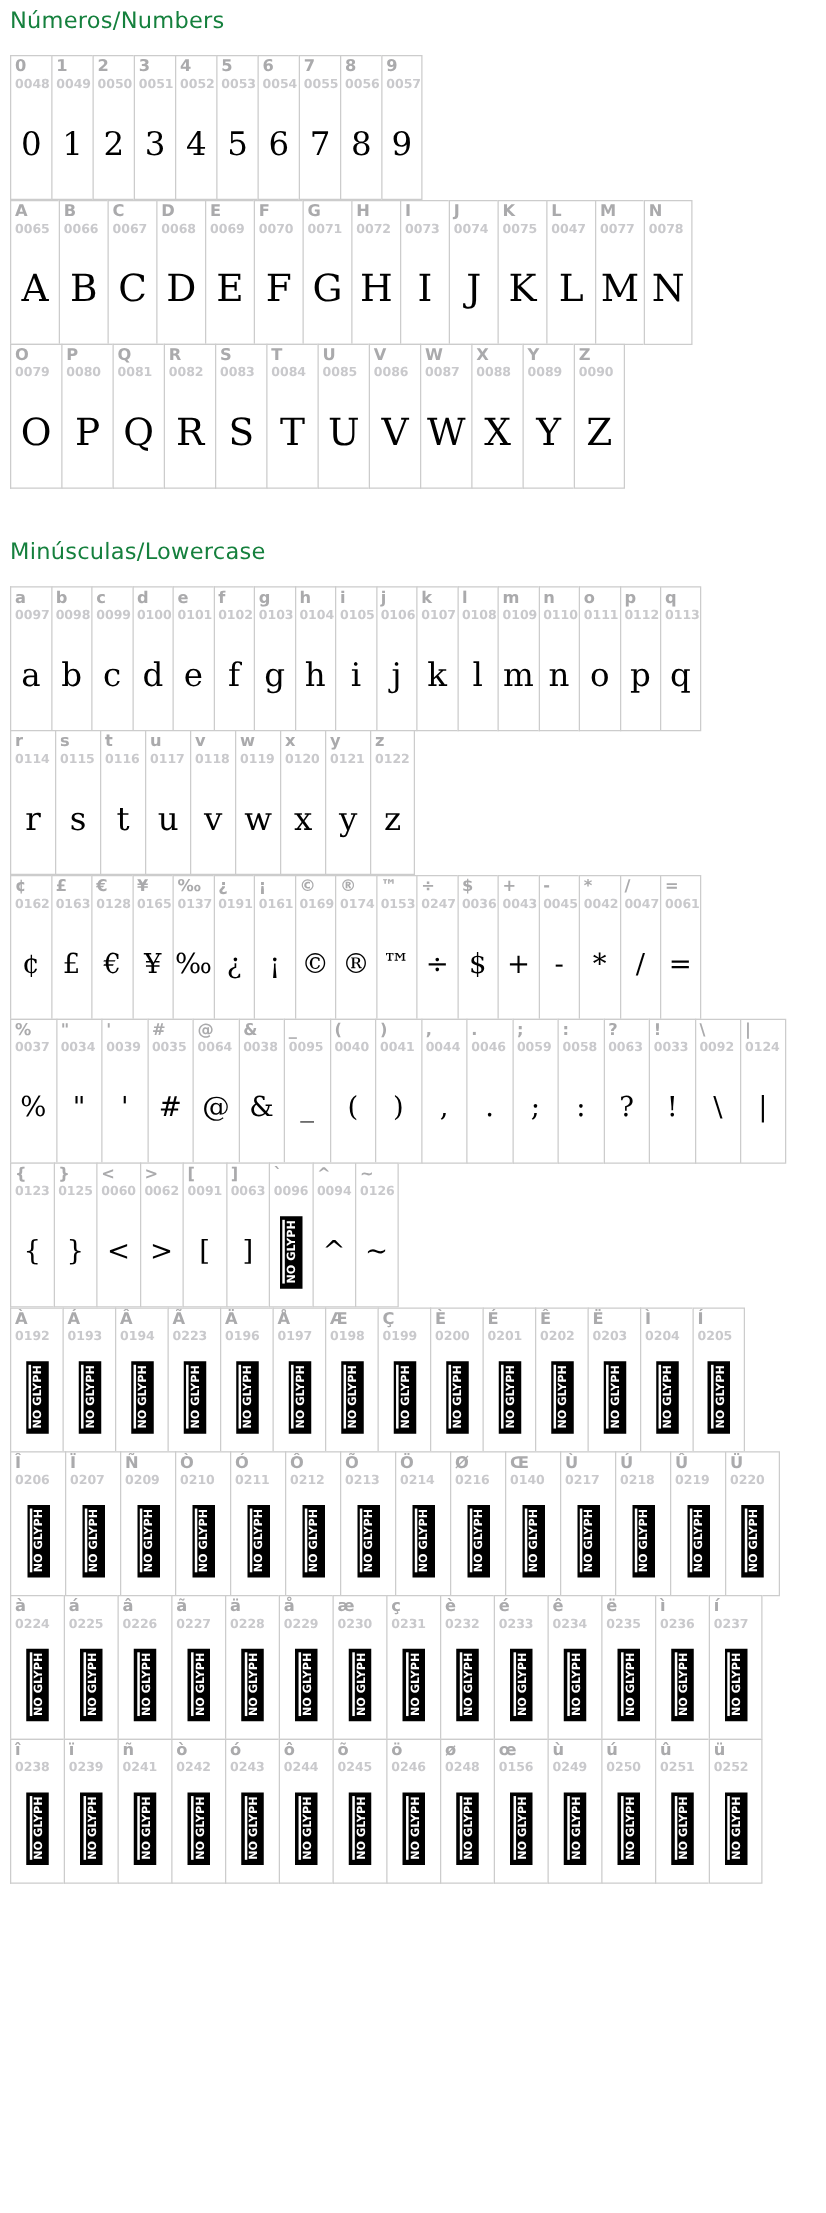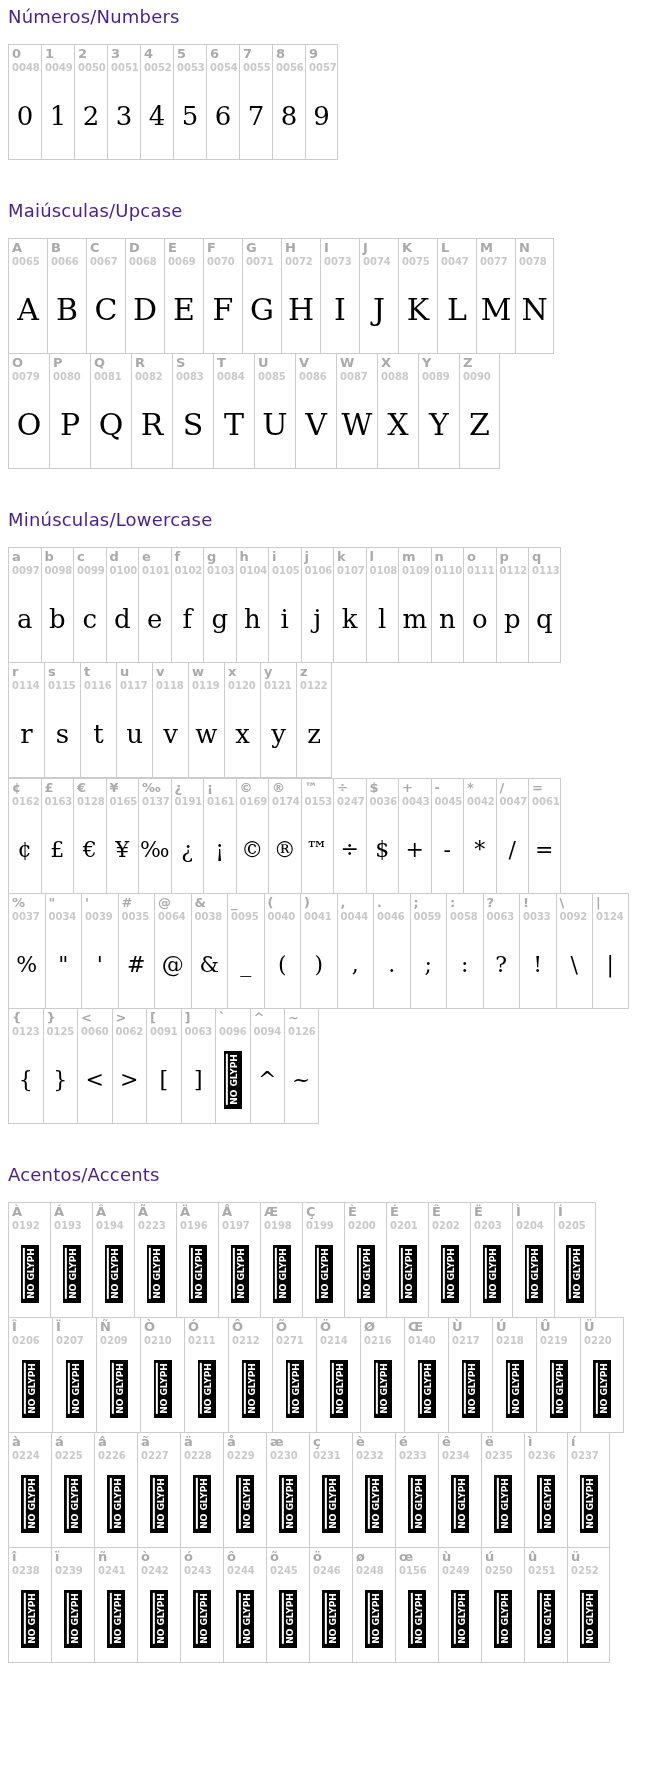--- a/index.html
+++ b/index.html
@@ -1,20 +1,20 @@
 <!DOCTYPE html>
 <html><head>
 <meta charset="utf-8">
 <style>
   html,body { margin:0; padding:0; background:#ffffff; }
   body { font-family:"DejaVu Sans","Liberation Sans",sans-serif; }
   .page { width:661px; padding:2px 0 10px 8px; box-sizing:border-box; }
 
   .section-title {
-    font-size:18px; font-weight:400; color:#4c1d95;
+    font-size:18px; font-weight:400; color:#15803d;
     margin:40px 0 17px 0; letter-spacing:0.2px;
   }
   .section:first-child .section-title { margin-top:4px; }
 
   .glyph-table { }
   .glyph-row { display:flex; }
   .glyph-row + .glyph-row { margin-top:-1px; }
 
   .glyph-cell {
     box-sizing:border-box;
@@ -145,21 +145,20 @@
               <span class="cell-code">0057</span>
             </div>
             <div class="glyph-area">
               <span class="glyph-preview">9</span>
             </div>
           </div>
         </div>
       </div>
     </div>
     <div class="section">
-      <h2 class="section-title">Maiúsculas/Upcase</h2>
       <div class="glyph-table size-upcase">
         <div class="glyph-row" style="--cellw: 39px;">
           <div class="glyph-cell">
             <div class="cell-label">
               <span class="cell-char">A</span>
               <span class="cell-code">0065</span>
             </div>
             <div class="glyph-area">
               <span class="glyph-preview">A</span>
             </div>
@@ -1030,21 +1029,20 @@
               <span class="cell-code">0126</span>
             </div>
             <div class="glyph-area">
               <span class="glyph-preview">~</span>
             </div>
           </div>
         </div>
       </div>
     </div>
     <div class="section">
-      <h2 class="section-title">Acentos/Accents</h2>
       <div class="glyph-table size-accents">
         <div class="glyph-row" style="--cellw: 42px;">
           <div class="glyph-cell">
             <div class="cell-label">
               <span class="cell-char">À</span>
               <span class="cell-code">0192</span>
             </div>
             <div class="glyph-area">
               <div class="no-glyph-badge">
                 <span>NO GLYPH</span>
@@ -1258,21 +1256,21 @@
             </div>
             <div class="glyph-area">
               <div class="no-glyph-badge">
                 <span>NO GLYPH</span>
               </div>
             </div>
           </div>
           <div class="glyph-cell">
             <div class="cell-label">
               <span class="cell-char">Õ</span>
-              <span class="cell-code">0271</span>
+              <span class="cell-code">0213</span>
             </div>
             <div class="glyph-area">
               <div class="no-glyph-badge">
                 <span>NO GLYPH</span>
               </div>
             </div>
           </div>
           <div class="glyph-cell">
             <div class="cell-label">
               <span class="cell-char">Ö</span>

